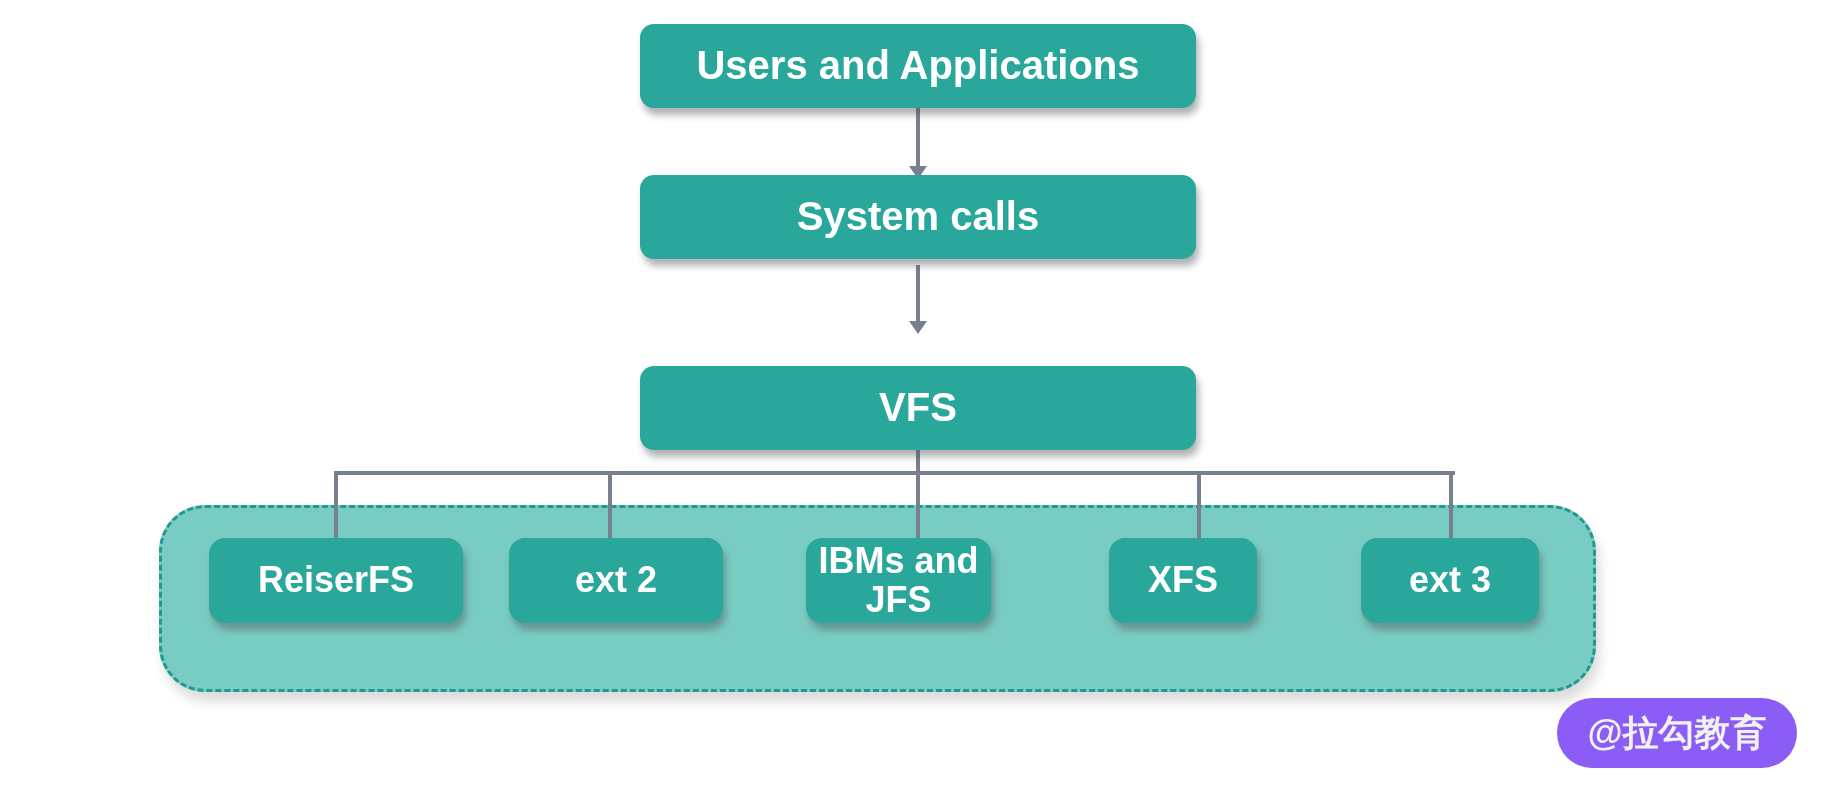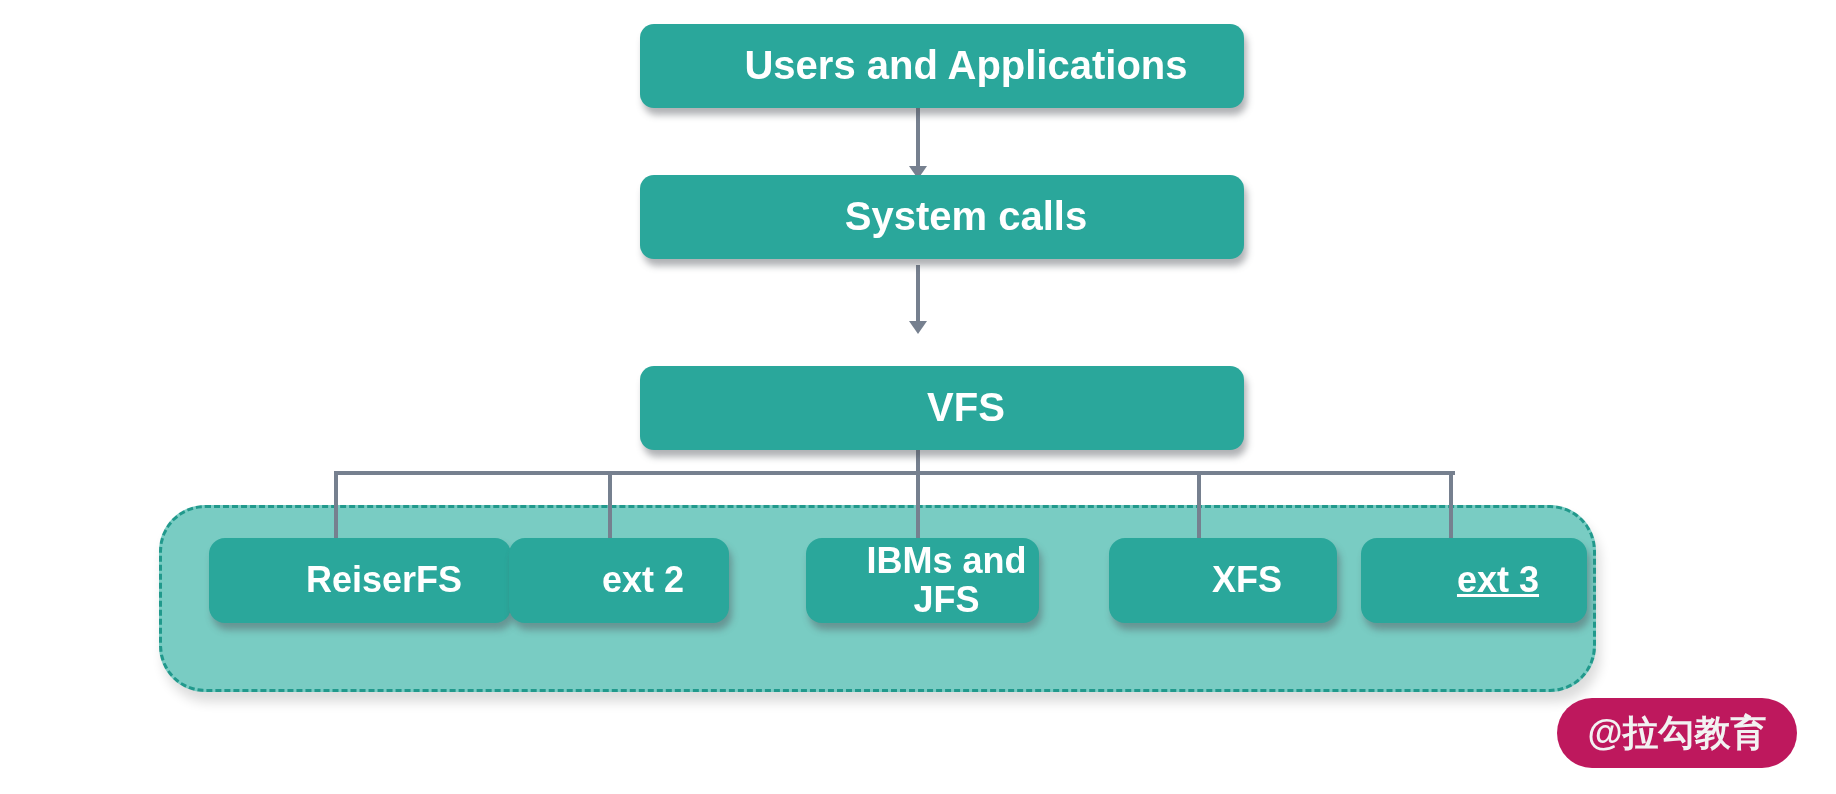--- a/index.html
+++ b/index.html
@@ -20,33 +20,32 @@
     color: #ffffff;
     font-weight: 600;
     display: flex;
     align-items: center;
     justify-content: center;
     text-align: center;
     box-shadow: 3px 7px 7px rgba(80, 85, 90, 0.45);
     white-space: pre-line;
     line-height: 1.08;
     z-index: 3;
-    padding-left: 48px;
   }
   .node.top-level { left: 640px; width: 556px; height: 84px; font-size: 40px; }
   .n-users    { top: 24px;  }
   .n-syscalls { top: 175px; }
   .n-vfs      { top: 336px; margin-top: 30px; }
 
   .node.fs { top: 538px; height: 85px; font-size: 36px; border-radius: 16px; }
   .n-reiserfs { left: 209px;  width: 254px; }
-  .n-ext2     { left: 509px;  width: 172px; }
+  .n-ext2     { left: 509px;  width: 214px; }
   .n-ibms     { left: 806px;  width: 185px; }
-  .n-xfs      { left: 1109px; width: 180px; }
-  .n-ext3     { left: 1361px; width: 178px; text-decoration: underline; }
+  .n-xfs      { left: 1109px; width: 148px; }
+  .n-ext3     { left: 1361px; width: 178px; }
 
   
   .fs-group {
     position: absolute;
     left: 159px; top: 505px;
     width: 1437px; height: 187px;
     background: #79ccc3;
     border: 3px dashed #21998c;
     border-radius: 46px;
     box-sizing: border-box;
@@ -89,21 +88,21 @@
   .h2 { left: 601px;  top: 544px; }
   .h3 { left: 909px;  top: 544px; }
   .h4 { left: 1190px; top: 544px; }
   .h5 { left: 1442px; top: 544px; }
 
   
   .watermark {
     position: absolute;
     left: 1557px; top: 698px;
     width: 240px; height: 70px;
-    background: #be185d;
+    background: #8b5cf6;
     border-radius: 35px;
     color: #f2f2f2;
     font-size: 36px;
     font-weight: 600;
     display: flex;
     align-items: center;
     justify-content: center;
     z-index: 4;
   }
 </style>

